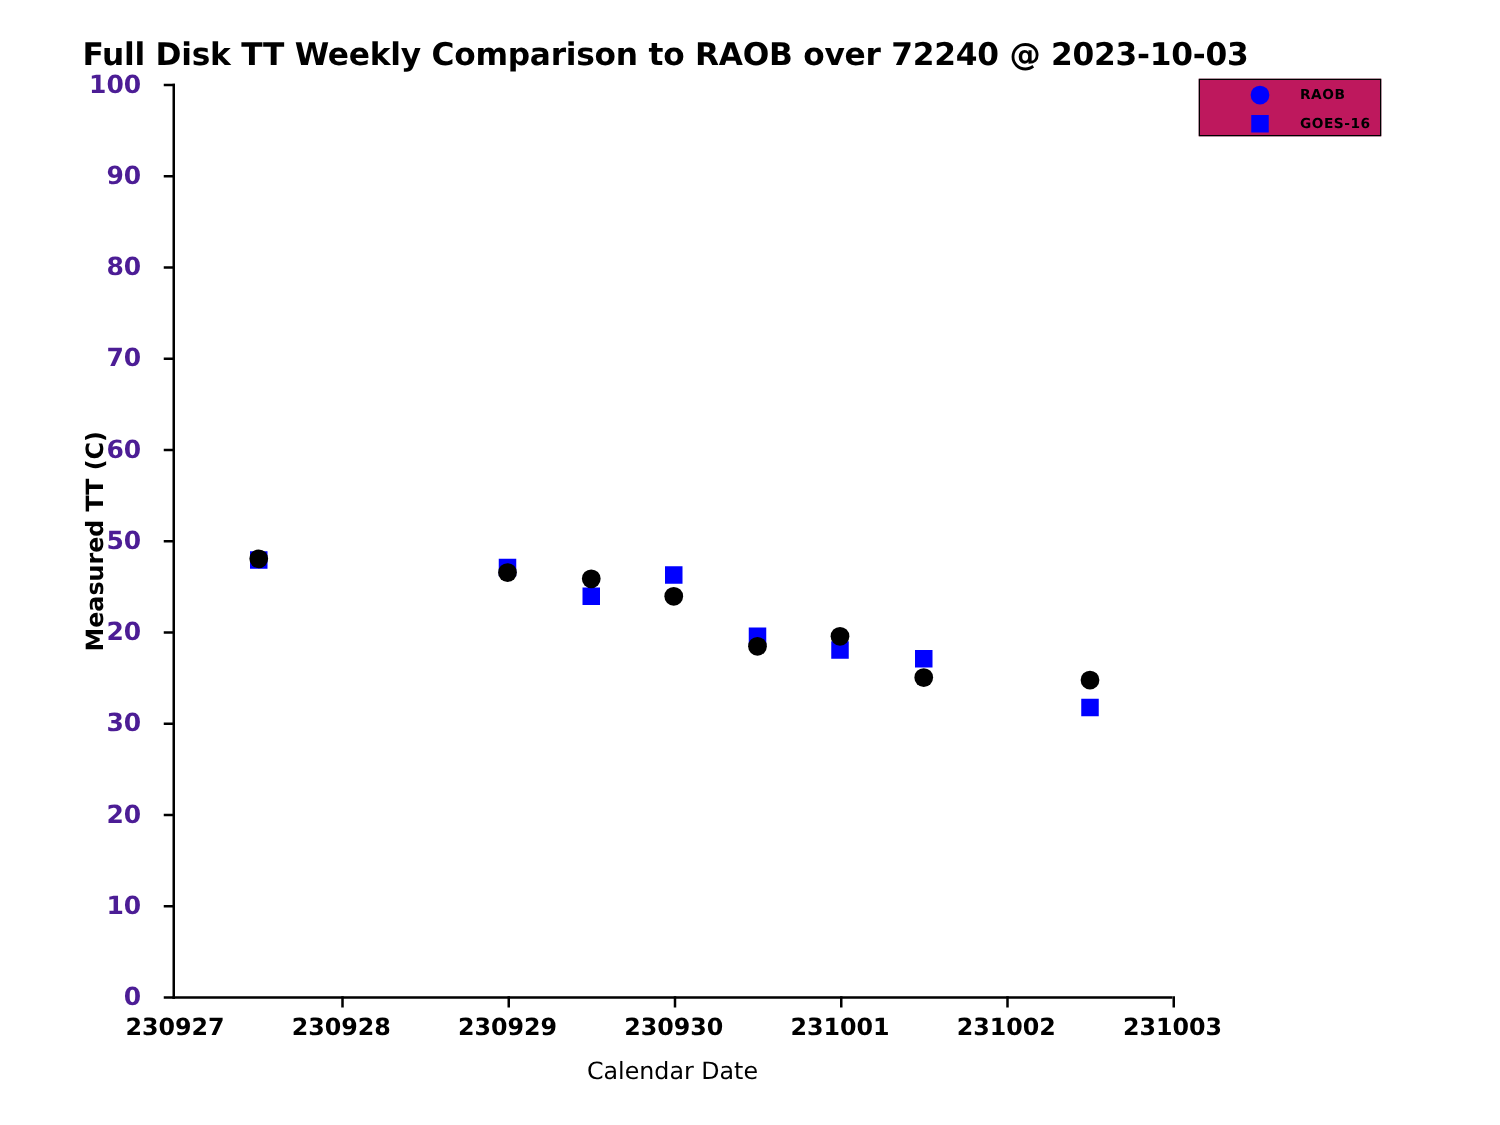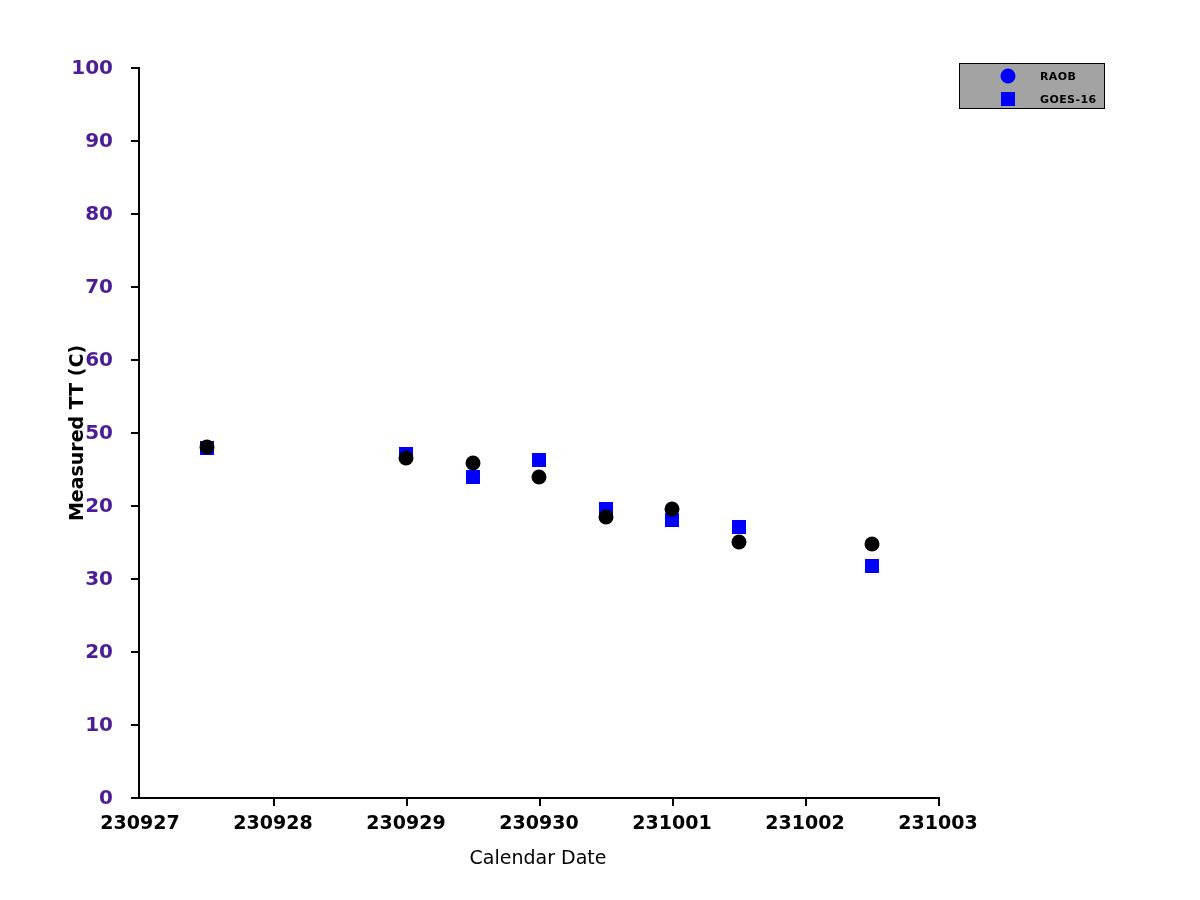--- a/index.html
+++ b/index.html
@@ -135,21 +135,21 @@
   }
 
   
   #legend {
     position: absolute;
     left: 959px;
     top: 63px;
     width: 146px;
     height: 46px;
     border: 1px solid #000000;
-    background: #a3a3a3;
+    background: #be185d;
     box-sizing: border-box;
   }
   .legend-row {
     position: absolute;
     left: 0;
     width: 100%;
     height: 23px;
   }
   .legend-marker {
     position: absolute;
@@ -167,20 +167,21 @@
     letter-spacing: 0.4px;
     white-space: nowrap;
     color: #000000;
   }
 </style>
 </head>
 <body>
 
 <div id="figure">
 
+  <div id="chart-title">Full Disk TT Weekly Comparison to RAOB over 72240 @ 2023-10-03</div>
 
   <div id="plot-area">
     <div id="plot-inner">
         <div class="ytick-mark" style="top: 730px;"></div>
         <div class="ytick-label" style="top: 730px;">0</div>
         <div class="ytick-mark" style="top: 657px;"></div>
         <div class="ytick-label" style="top: 657px;">10</div>
         <div class="ytick-mark" style="top: 584px;"></div>
         <div class="ytick-label" style="top: 584px;">20</div>
         <div class="ytick-mark" style="top: 511px;"></div>

